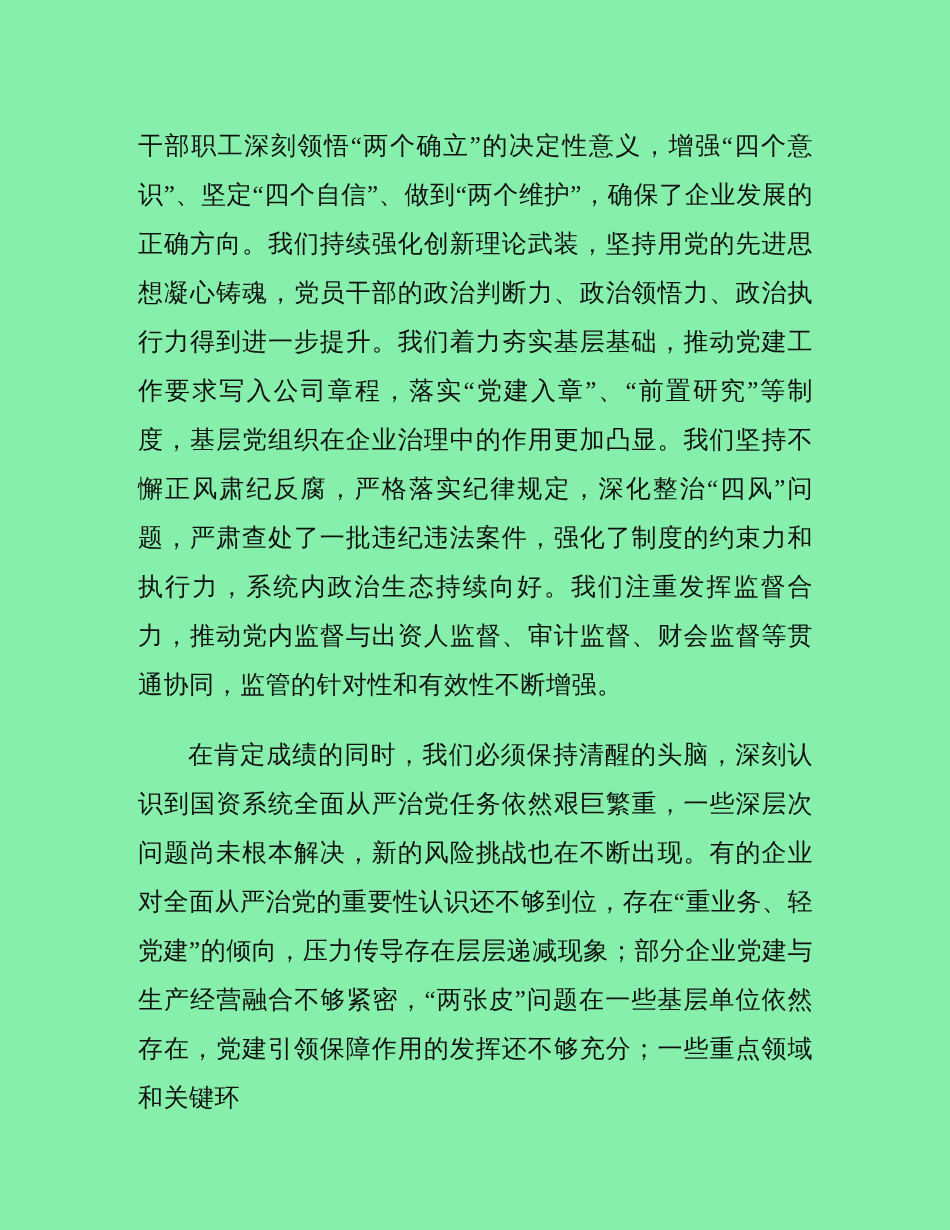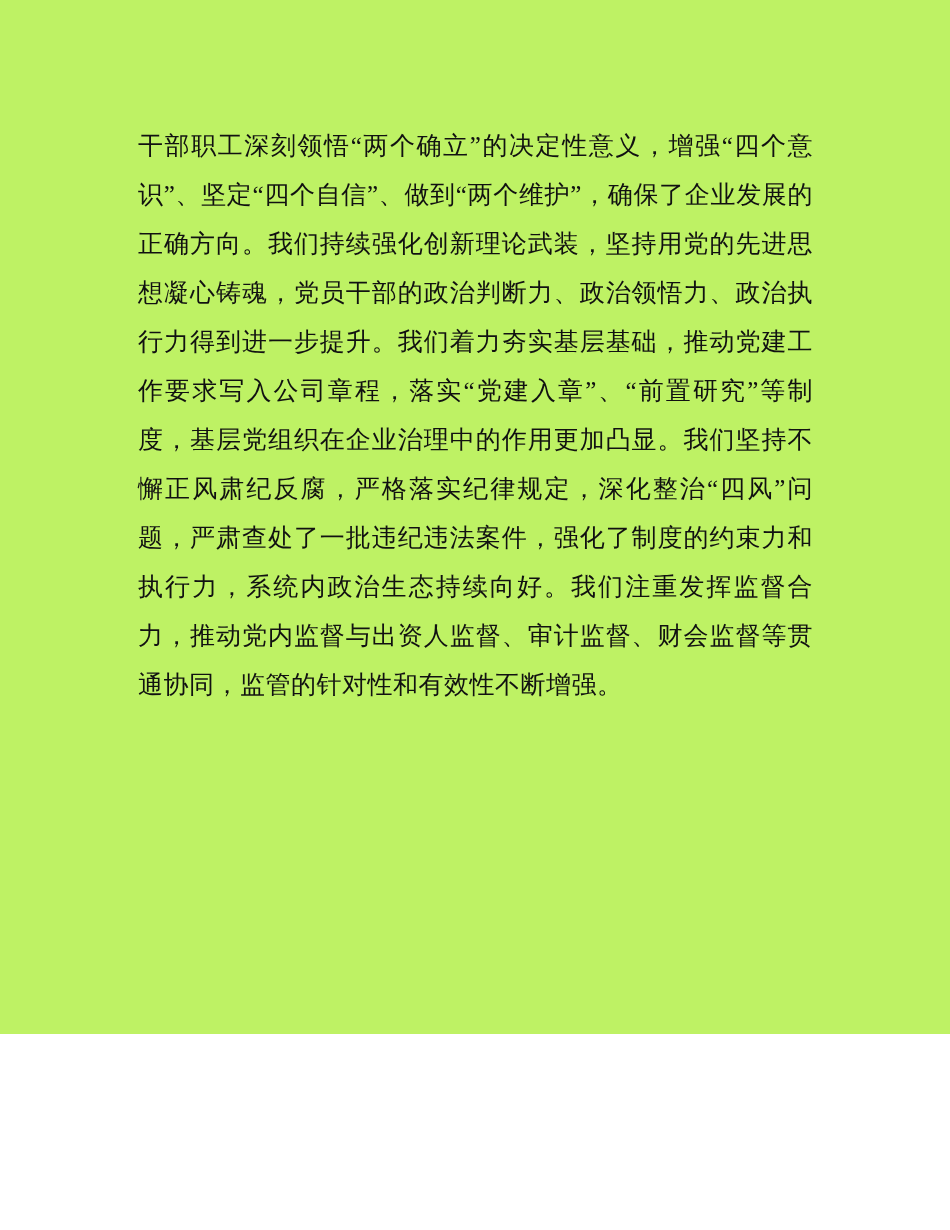--- a/index.html
+++ b/index.html
@@ -8,23 +8,23 @@
     background: #ffffff;
   }
   body {
     width: 950px;
     height: 1230px;
     overflow: hidden;
   }
   .page {
     box-sizing: border-box;
     width: 950px;
-    height: 1034px;
+    height: 1230px;
     padding: 121px 137px 0 138px;
-    background: #bef264;
+    background: #86efac;
   }
   .doc-text p {
     margin: 0;
     font-family: "Liberation Serif", "DejaVu Serif", serif;
     font-size: 25px;
     line-height: 49px;
     color: #111111;
     text-align: justify;
     text-justify: inter-character;
     letter-spacing: 0.5px;
@@ -34,14 +34,15 @@
     text-indent: 2em;
     margin-top: 21px;
   }
 </style>
 </head>
 <body>
 
 <div class="page">
   <div class="doc-text">
     <p>干部职工深刻领悟“两个确立”的决定性意义，增强“四个意识”、坚定“四个自信”、做到“两个维护”，确保了企业发展的正确方向。我们持续强化创新理论武装，坚持用党的先进思想凝心铸魂，党员干部的政治判断力、政治领悟力、政治执行力得到进一步提升。我们着力夯实基层基础，推动党建工作要求写入公司章程，落实“党建入章”、“前置研究”等制度，基层党组织在企业治理中的作用更加凸显。我们坚持不懈正风肃纪反腐，严格落实纪律规定，深化整治“四风”问题，严肃查处了一批违纪违法案件，强化了制度的约束力和执行力，系统内政治生态持续向好。我们注重发挥监督合力，推动党内监督与出资人监督、审计监督、财会监督等贯通协同，监管的针对性和有效性不断增强。</p>
+    <p class="indent">在肯定成绩的同时，我们必须保持清醒的头脑，深刻认识到国资系统全面从严治党任务依然艰巨繁重，一些深层次问题尚未根本解决，新的风险挑战也在不断出现。有的企业对全面从严治党的重要性认识还不够到位，存在“重业务、轻党建”的倾向，压力传导存在层层递减现象；部分企业党建与生产经营融合不够紧密，“两张皮”问题在一些基层单位依然存在，党建引领保障作用的发挥还不够充分；一些重点领域和关键环</p>
   </div>
 </div>
 
 </body></html>

